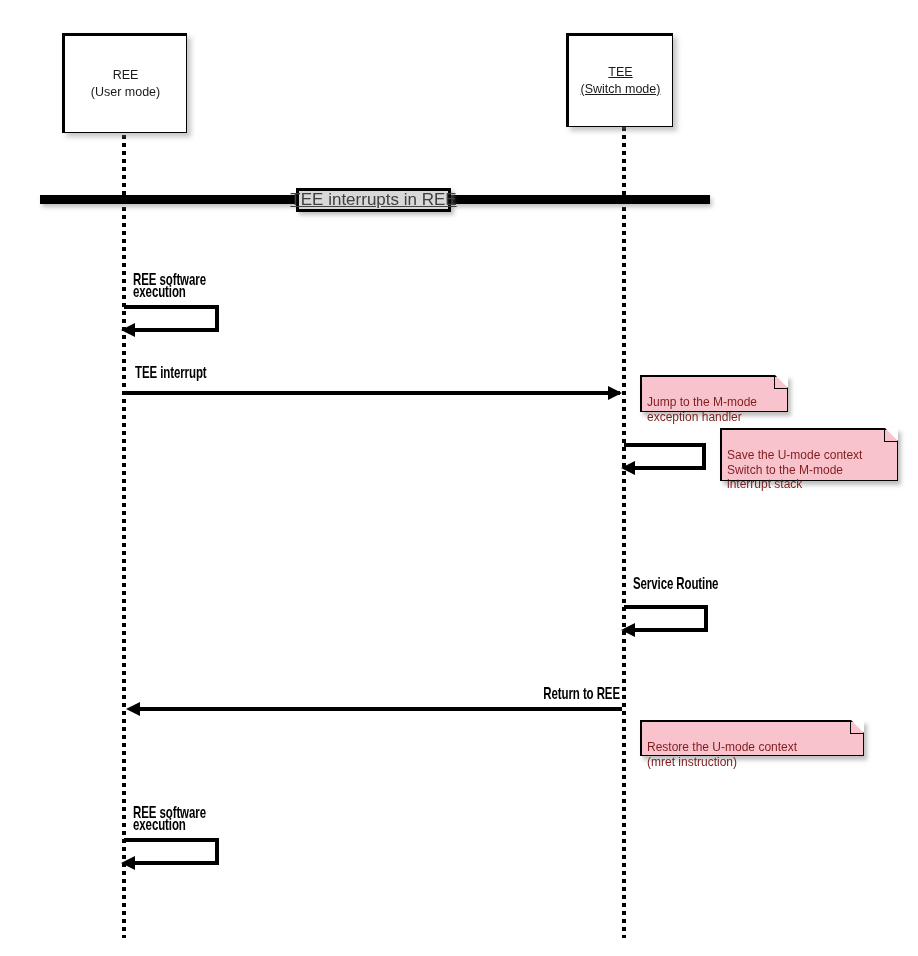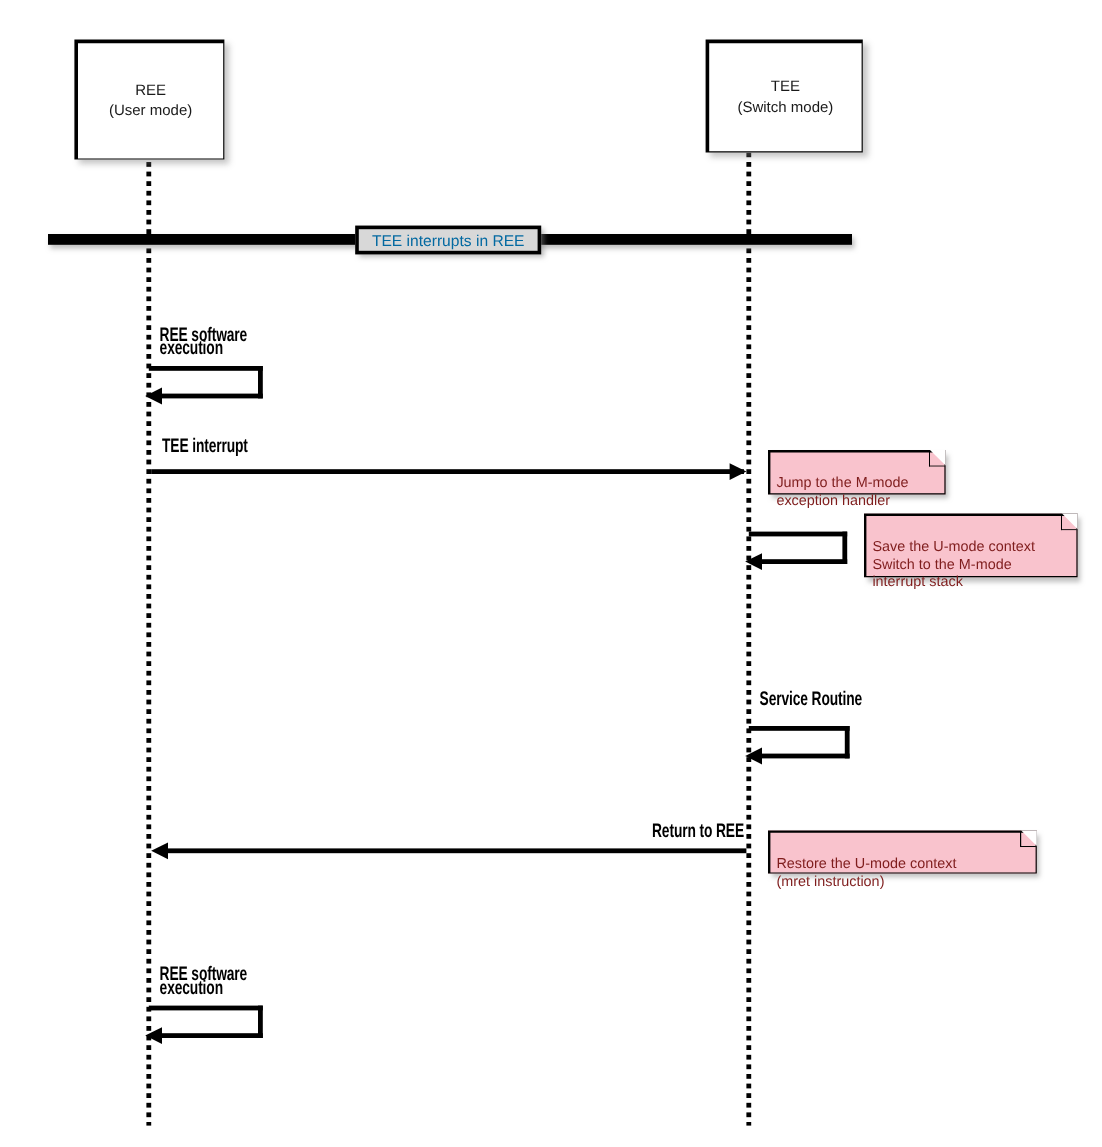--- a/index.html
+++ b/index.html
@@ -56,27 +56,28 @@
     height: 9px;
     background: #000000;
     box-shadow: 2px 3px 4px rgba(130,130,130,0.5);
   }
   .divider-label {
     position: absolute;
     box-sizing: border-box;
     background: #d8d8d8;
     border: 3px solid #000000;
     box-shadow: 3px 3px 4px rgba(130,130,130,0.5);
-    font-size: 13px;
-    color: #0369a1;
+    font-size: 17px;
+    color: #404040;
     display: flex;
     align-items: center;
     justify-content: center;
     padding: 0 10px;
     white-space: nowrap;
+    text-decoration: underline;
   }
   
   .msg-line {
     position: absolute;
     height: 4px;
     background: #000000;
   }
   .arrowhead {
     position: absolute;
     width: 0;
@@ -165,21 +166,21 @@
 <div id="diagram">
 
   <div class="lifeline" style="left:122px; top:127px; height:811px;"></div>
   <div class="lifeline" style="left:622px; top:127px; height:811px;"></div>
 
   <div class="participant" style="left:62px; top:33px; width:125px; height:100px;">
     <div class="pname">REE</div>
     <div class="pmode">(User mode)</div>
   </div>
 
-  <div class="participant" style="left:588px; top:33px; width:131px; height:94px;">
+  <div class="participant" style="left:566px; top:33px; width:107px; height:94px;text-decoration:underline;">
     <div class="pname">TEE</div>
     <div class="pmode">(Switch mode)</div>
   </div>
 
   <div class="divider" style="left:40px; top:195px; width:670px;"></div>
   <div class="divider-label" style="left:296px; top:188px; width:155px; height:24px;">TEE interrupts in REE</div>
 
   <div class="msg-label" style="left:133px; top:281px;">REE software
 execution</div>
   <div class="selfmsg" style="left:124px; top:305px; width:95px; height:27px;">
@@ -220,21 +221,21 @@
     <div class="seg-top" style="width:84px;"></div>
     <div class="seg-right" style="left:80px; top:0; height:27px;"></div>
     <div class="seg-bottom" style="top:23px; left:8px; width:76px;"></div>
     <div class="arrowhead left" style="left:-3px; top:18px;"></div>
   </div>
 
   <div class="msg-label right-anchored" style="left:528px; top:691px; width:92px;">Return to REE</div>
   <div class="msg-line" style="left:140px; top:707px; width:482px;"></div>
   <div class="arrowhead left" style="left:126px; top:702px;"></div>
 
-  <div class="note" style="left:640px; top:692px; width:224px; height:36px;">
+  <div class="note" style="left:640px; top:720px; width:224px; height:36px;">
     <span>Restore the U-mode context
 (mret instruction)</span>
     <span class="fold"></span>
     <span class="fold-edge"></span>
   </div>
 
   <div class="msg-label" style="left:133px; top:814px;">REE software
 execution</div>
   <div class="selfmsg" style="left:124px; top:838px; width:95px; height:27px;">
     <div class="seg-top" style="width:95px;"></div>

